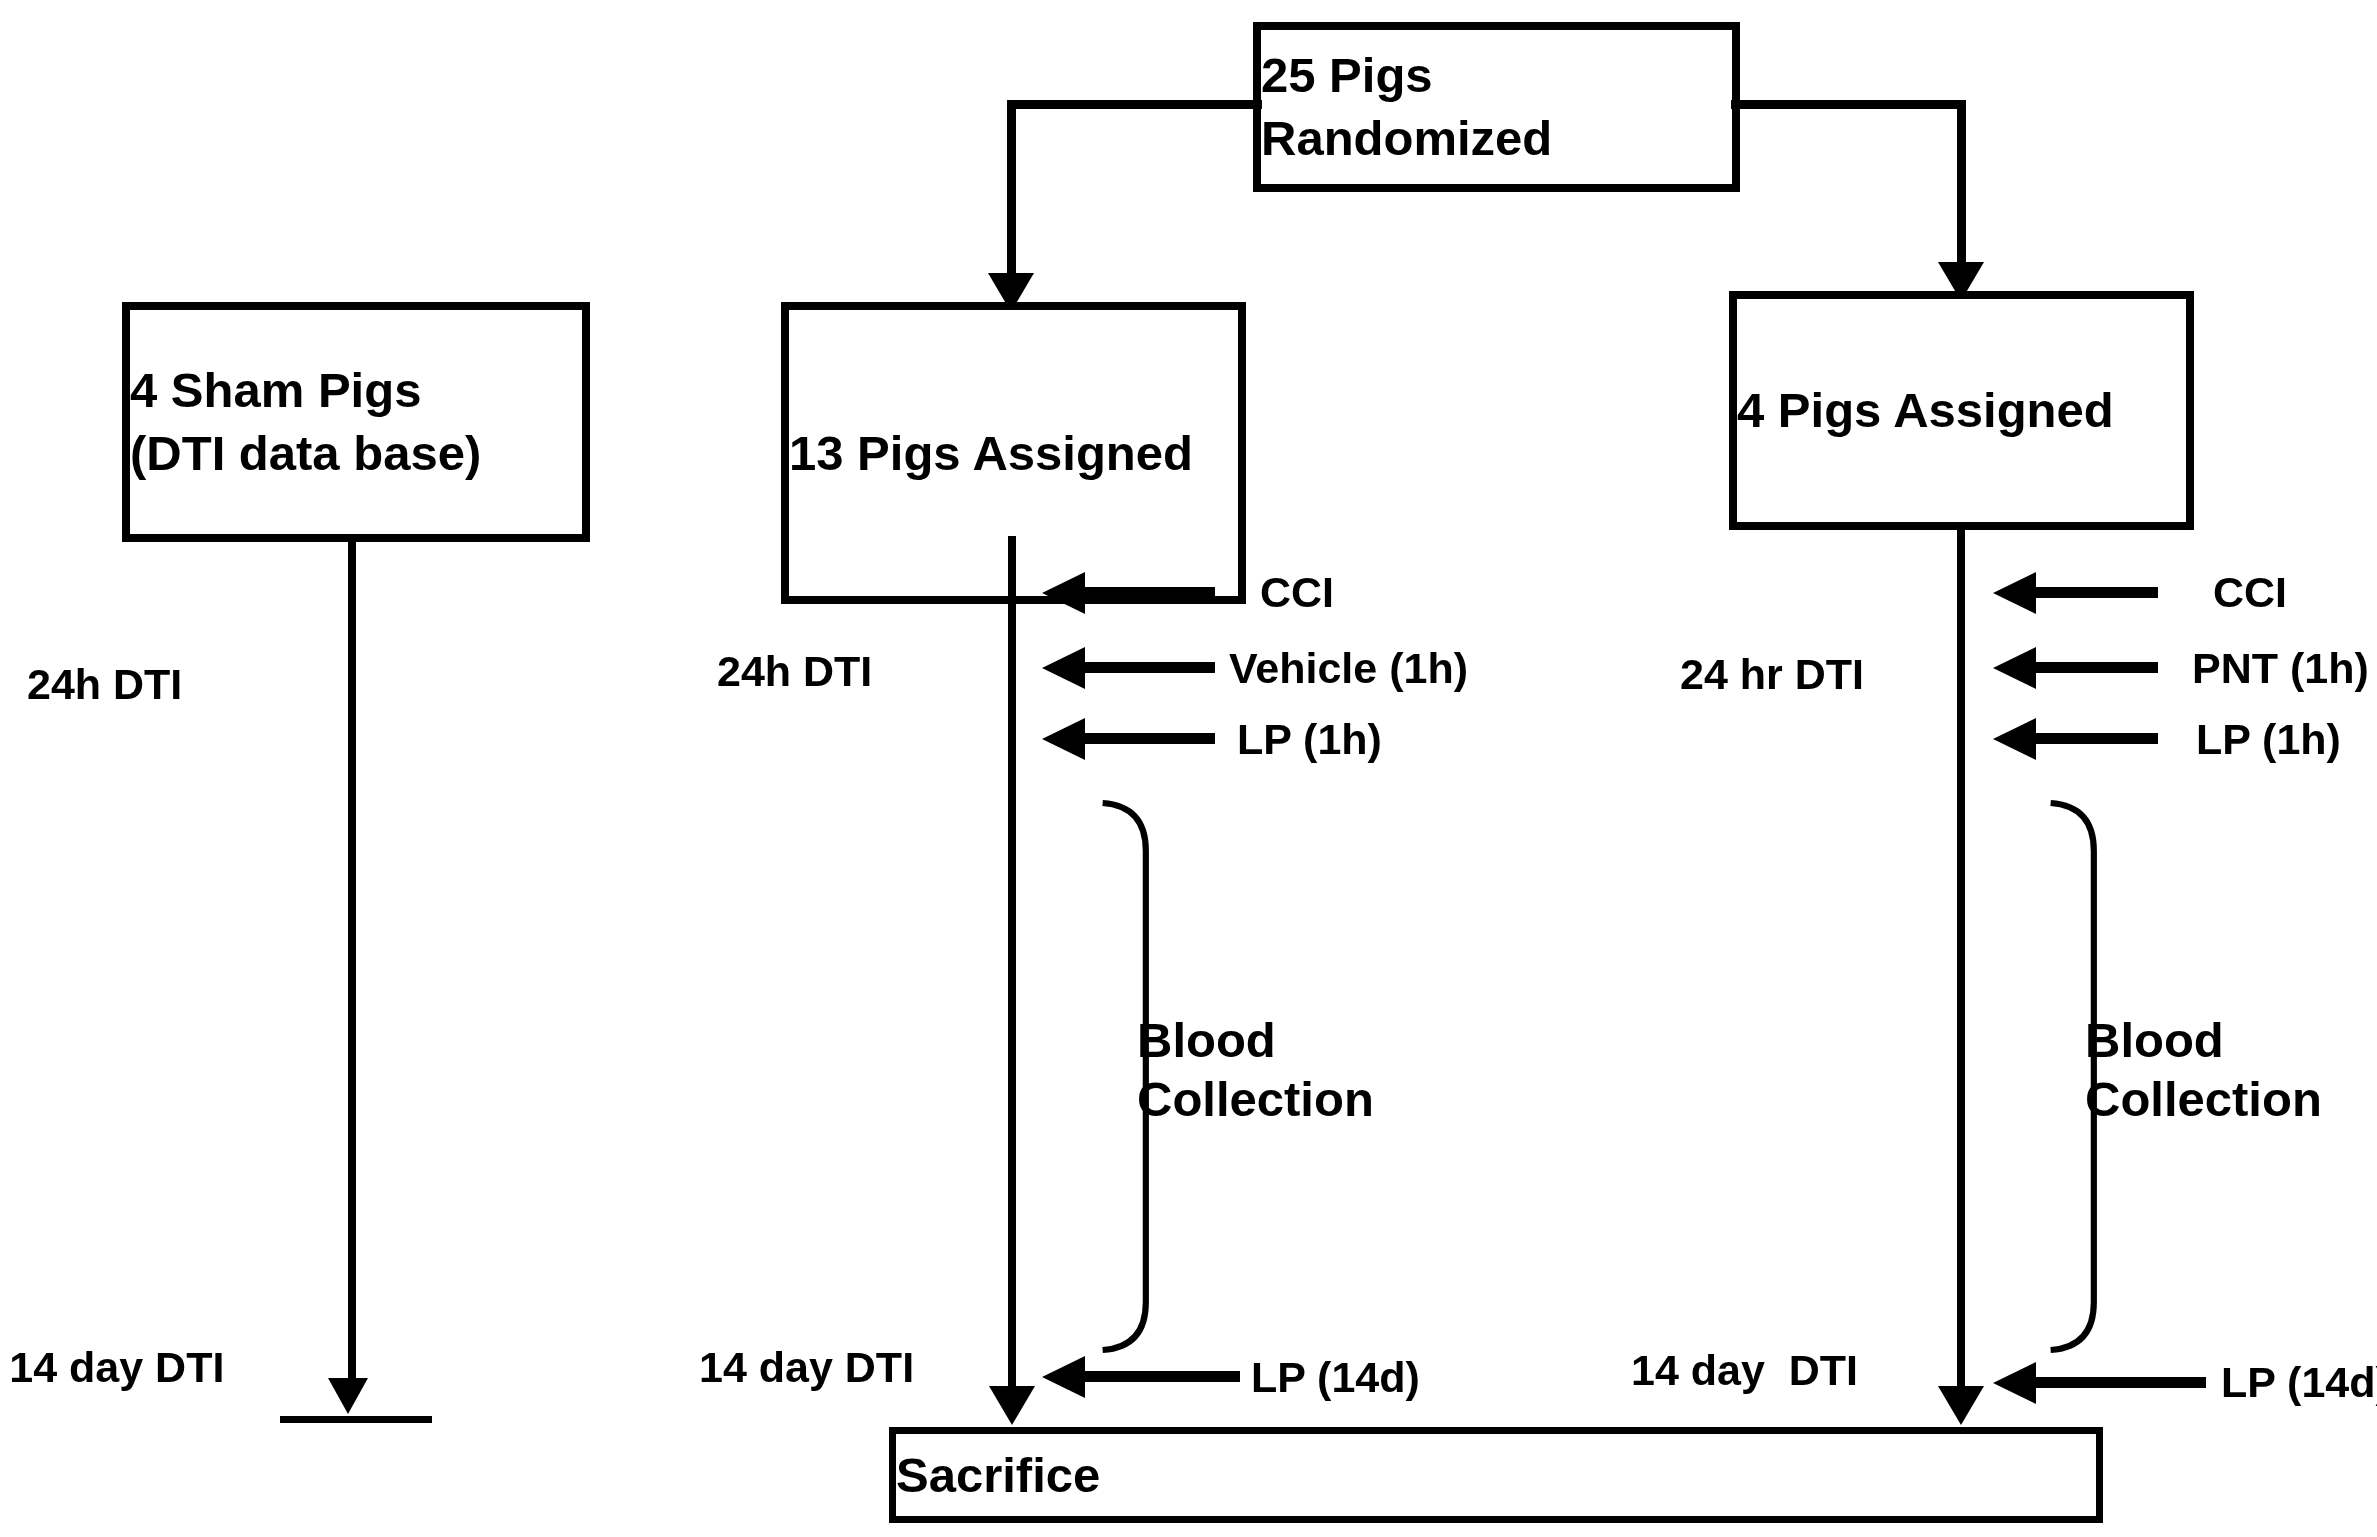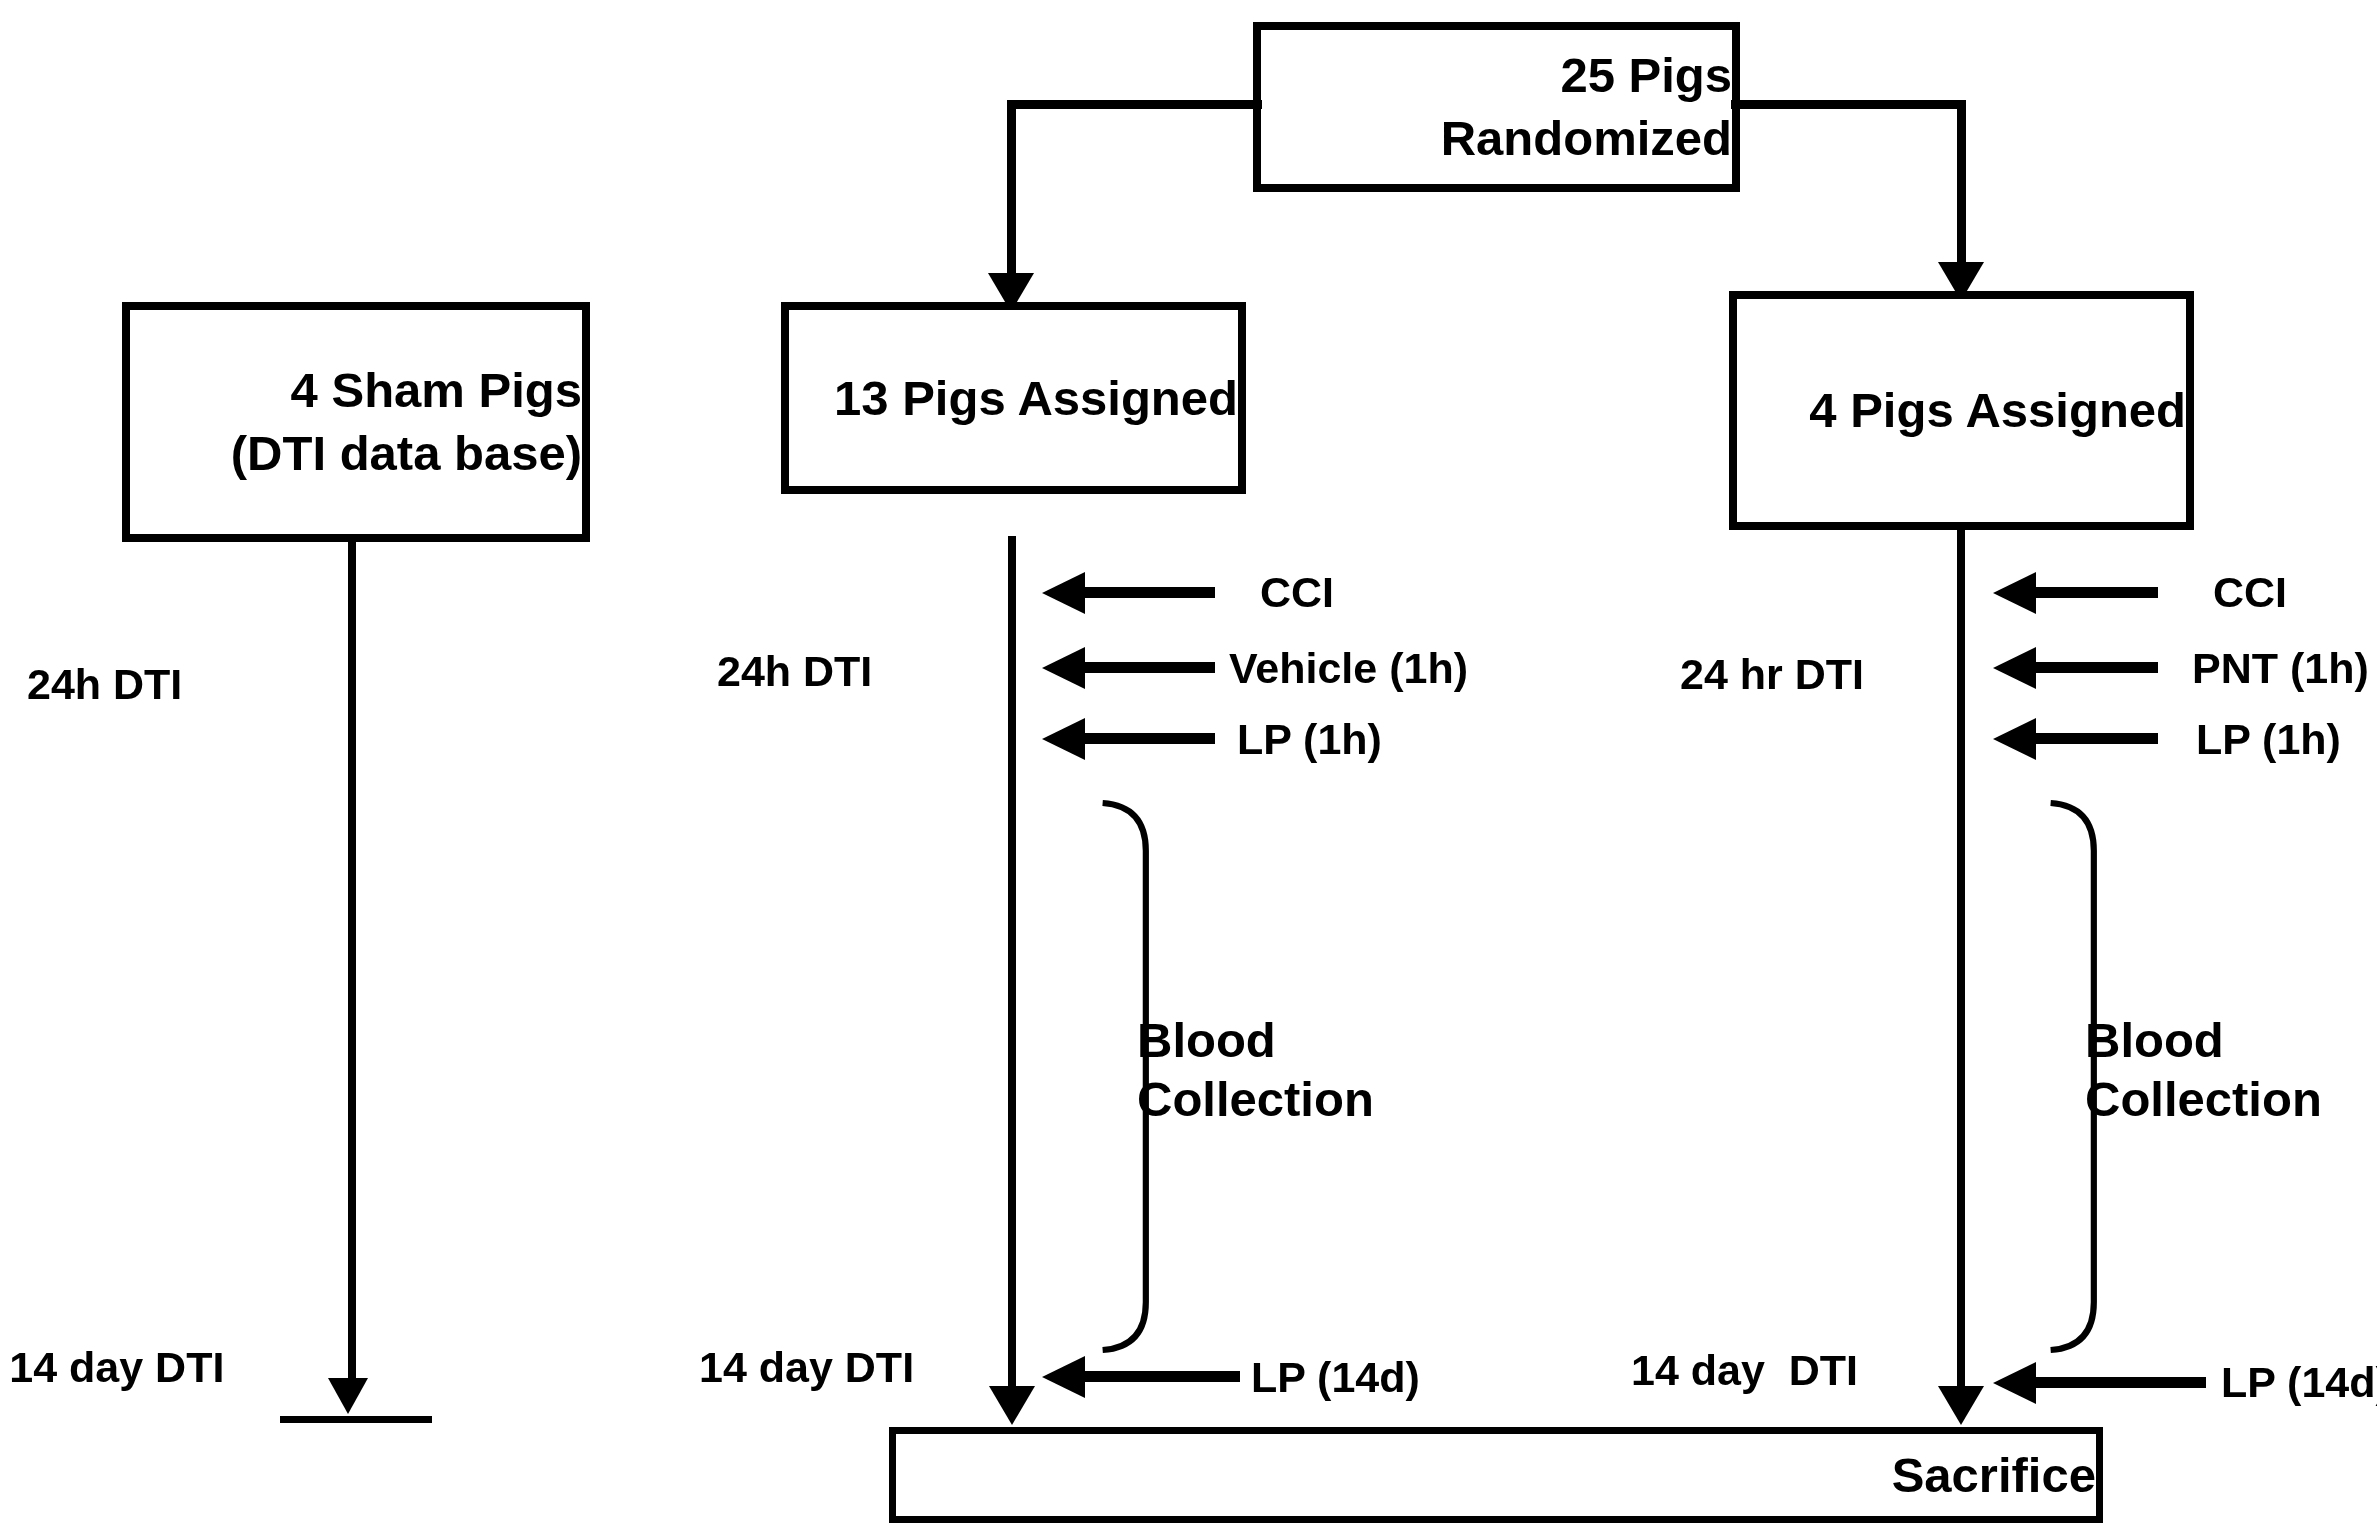--- a/index.html
+++ b/index.html
@@ -5,21 +5,21 @@
   * { margin:0; padding:0; box-sizing:border-box; }
   html,body { background:#ffffff; }
   #canvas {
     position:relative; width:2377px; height:1538px;
     background:#ffffff; overflow:hidden;
     font-family:"Liberation Sans", sans-serif;
     color:#000;
   }
   .box {
     position:absolute; border:8.5px solid #000; background:#fff;
-    display:flex; flex-direction:column; align-items:flex-end; justify-content:center;
+    display:flex; flex-direction:column; align-items:flex-start; justify-content:center;
     text-align:center; font-weight:bold; font-size:49px; line-height:63px;
   }
   .hline, .vline, .bar { position:absolute; background:#000; }
   .vhead { position:absolute; width:0; height:0;
     border-left:23px solid transparent; border-right:23px solid transparent;
     border-top:39px solid #000; }
   .arrow-left { position:absolute; display:flex; align-items:center; height:43px; }
   .arrow-left .head { width:0; height:0;
     border-top:21.6px solid transparent; border-bottom:21.6px solid transparent;
     border-right:43px solid #000; }
@@ -45,21 +45,21 @@
   <div class="vline" style="left:1007px; top:100px; width:8.5px; height:176px;"></div>
   <div class="vhead" style="left:988px; top:273px;"></div>
   <div class="vline" style="left:1957px; top:100px; width:8.5px; height:164px;"></div>
   <div class="vhead" style="left:1938px; top:262px;"></div>
 
   <div class="box" style="left:122px; top:302px; width:468px; height:240px;">
     <div>4 Sham Pigs</div>
     <div>(DTI data base)</div>
   </div>
 
-  <div class="box" style="left:781px; top:302px; width:465px; height:192px;">
+  <div class="box" style="left:781px; top:302px; width:465px; height:302px;">
     <div>13 Pigs Assigned</div>
   </div>
 
   <div class="box" style="left:1729px; top:291px; width:465px; height:239px;">
     <div>4 Pigs Assigned</div>
   </div>
 
   <div class="vline" style="left:348px; top:541px; width:7.7px; height:838px;"></div>
   <div class="vhead" style="left:328px; top:1378px; border-left-width:20px; border-right-width:20px; border-top-width:36px;"></div>
   <div class="bar" style="left:280px; top:1416px; width:152px; height:7px;"></div>

